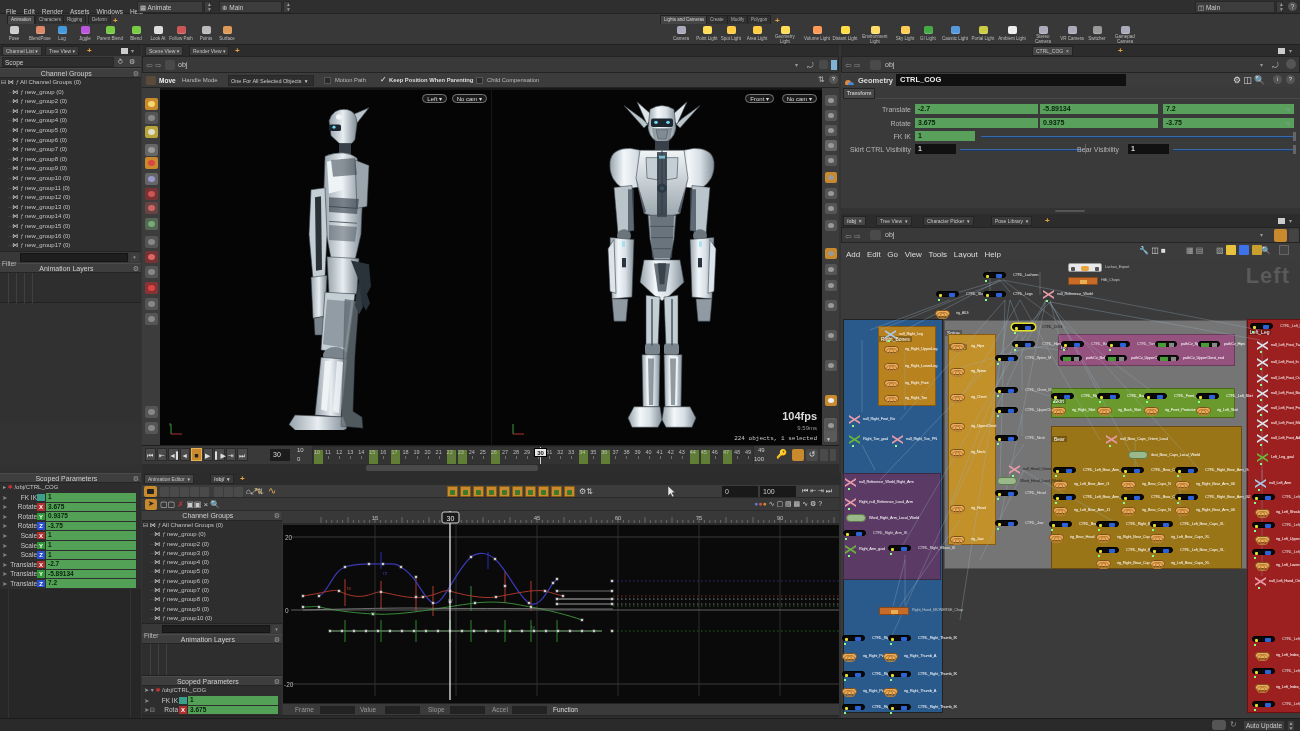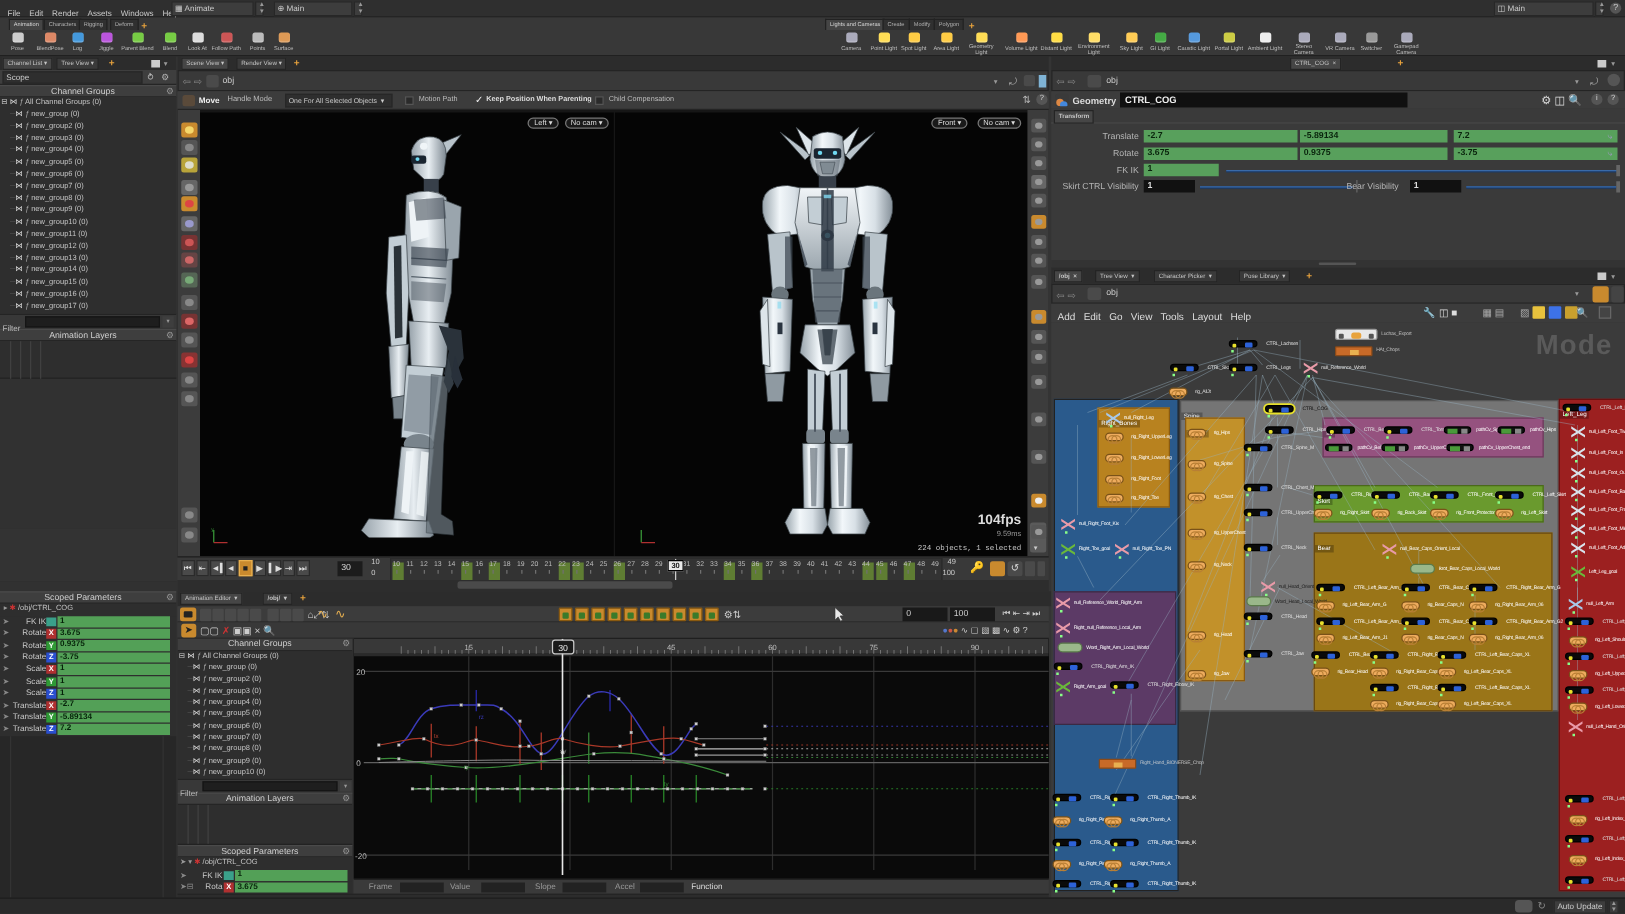--- a/index.html
+++ b/index.html
@@ -1013,21 +1013,21 @@
  <div class="a" style="left:298px;top:3px;color:#ddd;font-size:8px;">🔧 ◫ ■</div>
  <div class="a" style="left:345px;top:3px;color:#aaa;font-size:8px;">▦ ▤</div>
  <div class="a" style="left:375px;top:3px;color:#aaa;font-size:8px;">▨</div>
  <div class="a" style="left:385px;top:2px;width:10px;height:10px;background:#e8c23d;border-radius:1px;"></div>
  <div class="a" style="left:398px;top:2px;width:10px;height:10px;background:#3d72e8;border-radius:1px;"></div>
  <div class="a" style="left:411px;top:2px;width:10px;height:10px;background:#c9a02e;border-radius:1px;"></div>
  <div class="a" style="left:420px;top:3px;color:#ddd;font-size:8px;">🔍</div>
  <div class="a" style="left:438px;top:2px;width:10px;height:10px;background:#444;border:1px solid #666;"></div>
 </div>
 <div class="a" id="network">
- <div class="a" style="right:10px;top:5px;color:#5a5a5a;font-size:22px;font-weight:bold;letter-spacing:1px;">Mode</div>
+ <div class="a" style="right:10px;top:5px;color:#5a5a5a;font-size:22px;font-weight:bold;letter-spacing:1px;">Left</div>
  <div id="netnodes">
       <div class="npanel" style="left:2px;top:61px;width:100px;height:394px;background:#2a5a8c;border:1px solid #222;opacity:1;"></div>
 <div class="npanel" style="left:37px;top:68px;width:58px;height:80px;background:#b8821f;border:1px solid #8a5a10;opacity:1;"><div style="font-size:5px;color:#fff;background:rgba(0,0,0,0.25);padding:0 2px;display:inline-block;">Right_Bones</div></div>
 <div class="npanel" style="left:2px;top:215px;width:98px;height:107px;background:#5c3a66;border:1px solid #3a2a44;opacity:1;"></div>
 <div class="npanel" style="left:103px;top:62px;width:303px;height:249px;background:#757575;border:1px solid #555;opacity:1;"><div style="font-size:5px;color:#eee;background:rgba(0,0,0,0.25);padding:0 2px;display:inline-block;">Spine</div></div>
 <div class="npanel" style="left:107px;top:76px;width:48px;height:211px;background:#c2912a;border:1px solid #8a5a10;opacity:1;"><div style="font-size:5px;color:#fff;background:rgba(0,0,0,0.25);padding:0 2px;display:inline-block;">Bones</div></div>
 <div class="npanel" style="left:217px;top:76px;width:177px;height:32px;background:#95527f;border:1px solid #6a3a5a;opacity:1;"><div style="font-size:5px;color:#fff;background:rgba(0,0,0,0.25);padding:0 2px;display:inline-block;">IK</div></div>
 <div class="npanel" style="left:210px;top:130px;width:184px;height:30px;background:#6a9a2e;border:1px solid #4a6a1a;opacity:1;"><div style="font-size:5px;color:#fff;background:rgba(0,0,0,0.25);padding:0 2px;display:inline-block;">Skirt</div></div>
 <div class="npanel" style="left:210px;top:168px;width:191px;height:143px;background:#9a7518;border:1px solid #6a4a10;opacity:1;"><div style="font-size:5px;color:#fff;background:rgba(0,0,0,0.25);padding:0 2px;display:inline-block;">Bear</div></div>
 <div class="npanel" style="left:406px;top:61px;width:55px;height:394px;background:#9c2020;border:1px solid #6a1010;opacity:1;"><div style="font-size:5px;color:#fff;background:rgba(0,0,0,0.25);padding:0 2px;display:inline-block;">Left_Leg</div></div>

